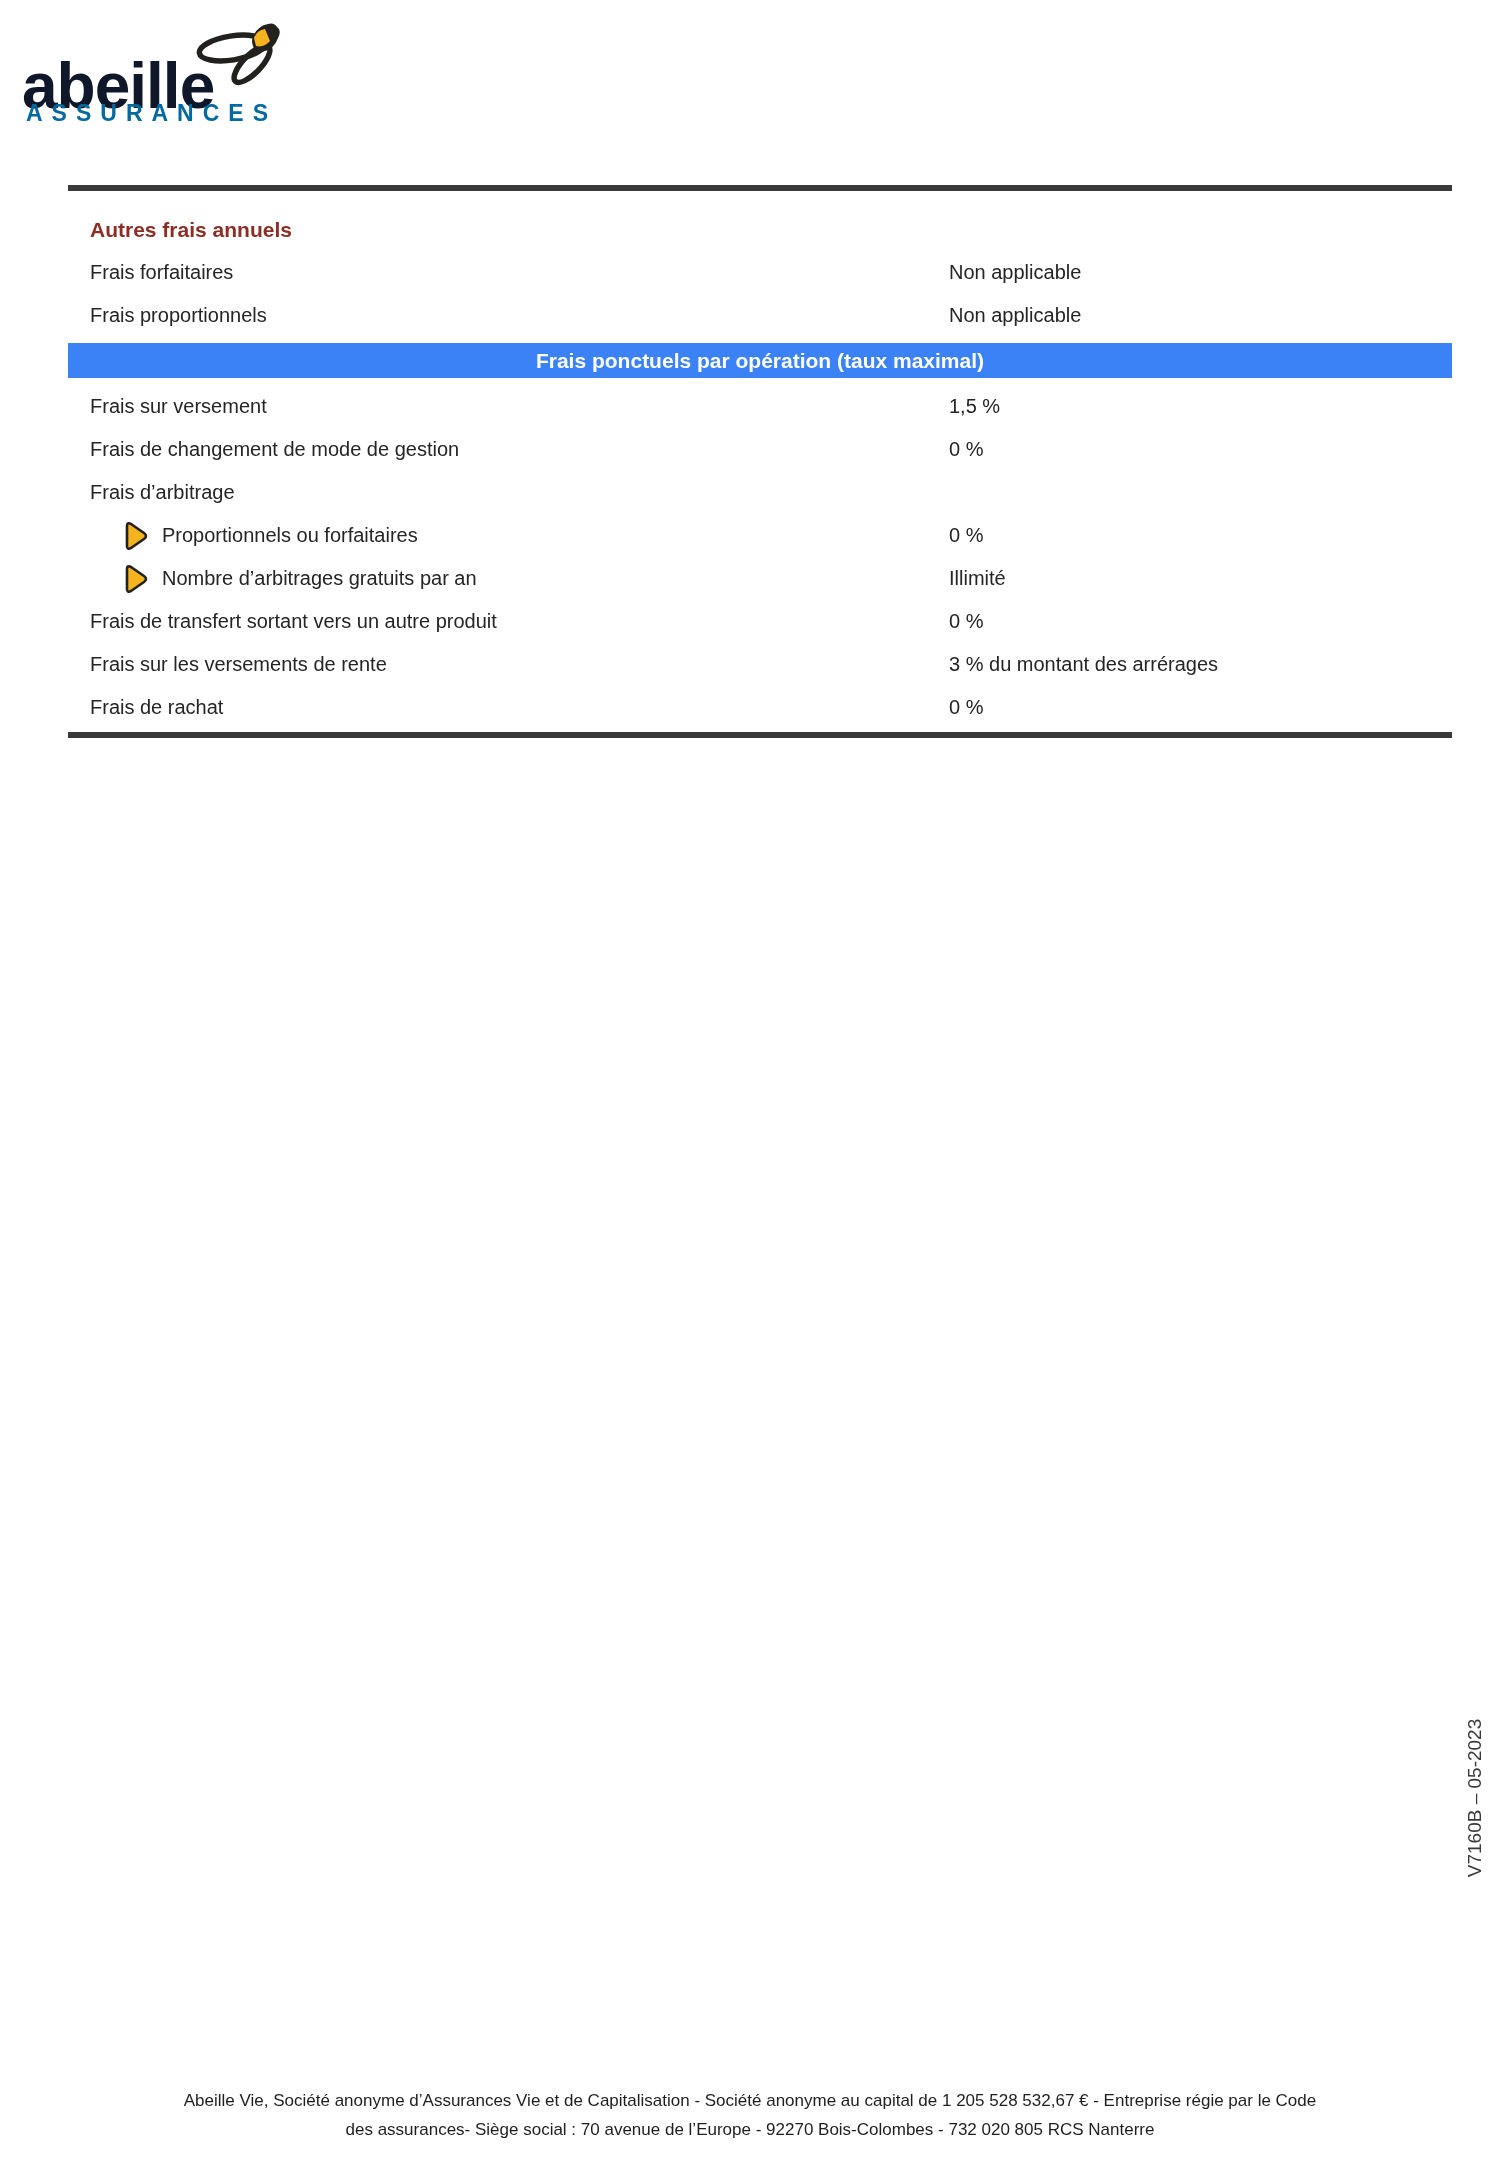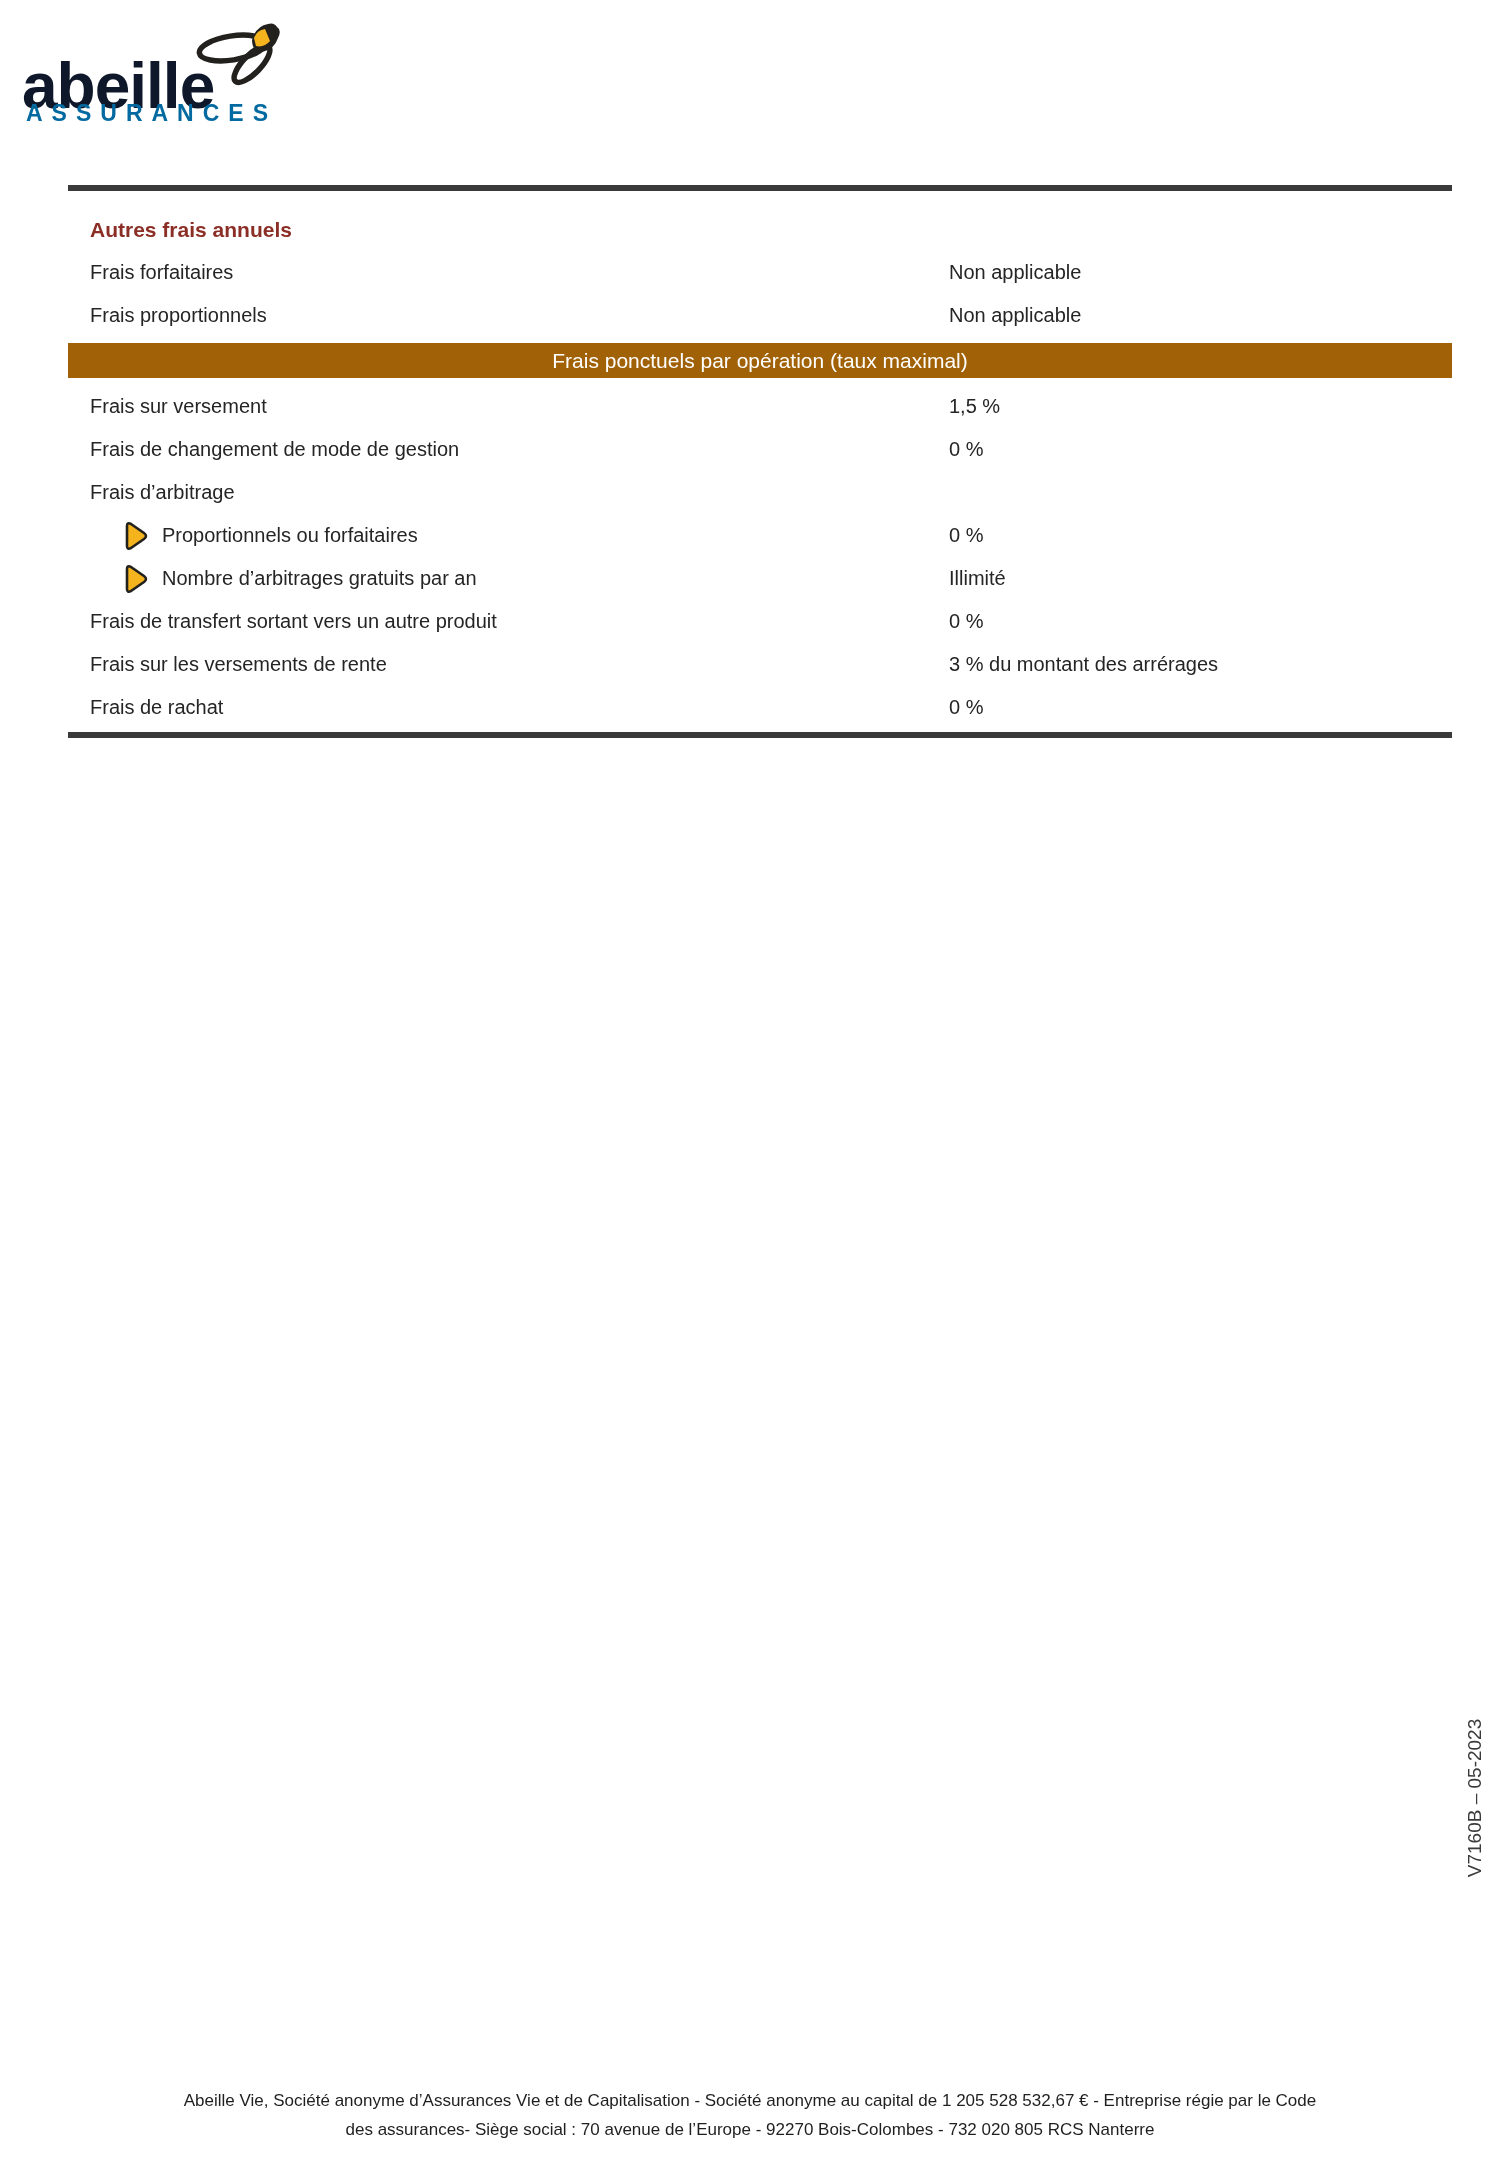--- a/index.html
+++ b/index.html
@@ -44,23 +44,23 @@
 
   .section-heading {
     margin-top:17px; height:43px;
     display:flex; align-items:center;
     padding-left:22px;
     font-size:21px; font-weight:bold; color:#8b2e26;
   }
 
   .band {
     margin-top:6px; height:35px;
-    background:#a16207;
+    background:#3b82f6;
     display:flex; align-items:center; justify-content:center;
-    color:#ffffff; font-size:21px; font-weight:normal;
+    color:#ffffff; font-size:21px; font-weight:bold;
   }
   .rows-after-band { margin-top:7px; }
 
   
   .vertical-code {
     position:absolute; left:1385px; top:1787px; width:180px; height:22px;
     transform:rotate(-90deg); transform-origin:center;
     font-size:19px; color:#3a3a3a; text-align:center; white-space:nowrap;
   }
 

